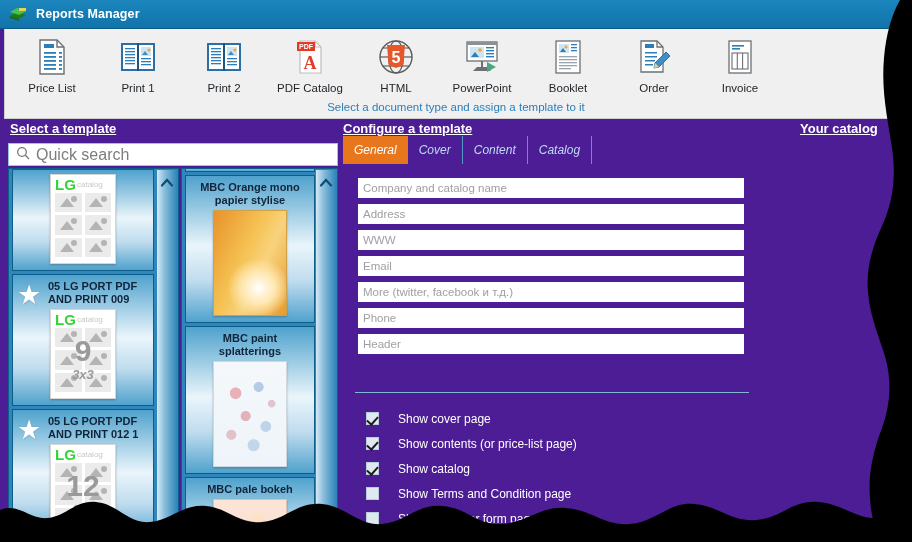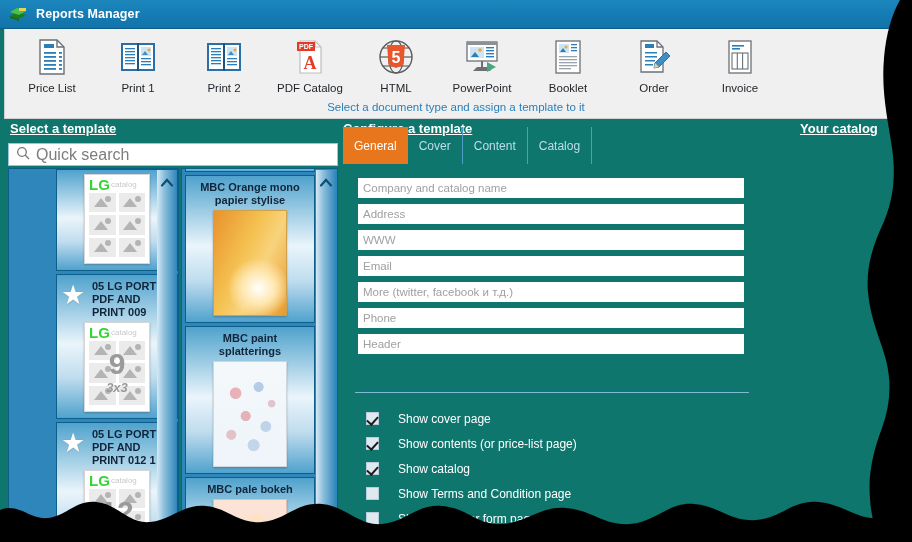--- a/index.html
+++ b/index.html
@@ -5,21 +5,21 @@
   * { box-sizing: border-box; margin: 0; padding: 0; }
   html, body {
     width: 912px; height: 542px;
     background: #000;
     font-family: "Liberation Sans", sans-serif;
     overflow: hidden;
   }
   #app {
     position: relative;
     width: 912px; height: 542px;
-    background: #0f766e;
+    background: #4c1d95;
     overflow: hidden;
   }
 
   
   .titlebar {
     position: absolute; left: 0; top: 0; width: 912px; height: 29px;
     background: linear-gradient(#1b86bd, #1173aa);
     border-bottom: 1px solid #0d5c87;
     display: flex; align-items: center; padding-left: 8px; gap: 8px;
   }
@@ -75,21 +75,21 @@
   
   .tpl-panel {
     position: absolute; top: 168px; height: 374px;
     background: #2f86ba; border: 1px solid #0e5e8a;
     overflow: hidden;
   }
   #panel-left { left: 8px; width: 171px; }
   #panel-right { left: 181px; width: 157px; }
 
   .tpl-scroll { position: absolute; left: 0; top: 0; bottom: 0; overflow: hidden; }
-  #panel-left .tpl-scroll { width: 172px; padding-left: 44px; }
+  #panel-left .tpl-scroll { width: 148px; }
   #panel-right .tpl-scroll { width: 136px; }
 
   .sbar {
     position: absolute; right: 1px; top: 1px; bottom: 1px; width: 20px;
     background: linear-gradient(90deg, #d7e9f4, #8dc0dd 35%, #2f86ba);
     cursor: pointer;
   }
   .sbar .chev {
     position: absolute; left: 50%; top: 6px; transform: translateX(-50%);
     font-size: 13px; color: #0d4f74; line-height: 1;
@@ -184,23 +184,24 @@
       radial-gradient(circle at 20% 76%, rgba(255,205,180,.75) 0 8%, transparent 9%),
       linear-gradient(#fbe4d6, #f7dccb);
   }
 
   
   .tabs {
     position: absolute; left: 343px; top: 144px;
     display: flex; align-items: flex-end; height: 20px;
   }
   .tab {
-    height: 37px; padding: 0 11px; font-size: 12px; color: #bcdcef;
+    height: 28px; padding: 0 11px; font-size: 12px; color: #bcdcef;
     display: flex; align-items: center; cursor: pointer;
     border-right: 1px solid #4f9cc6;
+    font-style: italic;
   }
   .tab.active { background: #e8761c; color: #fff; border-right: none; }
 
   
   .form { position: absolute; left: 358px; top: 178px; width: 386px; }
   .field {
     width: 386px; height: 20px; background: #fff;
     border: none; display: flex; align-items: center;
     padding-left: 5px; margin-bottom: 6px; cursor: text;
   }

